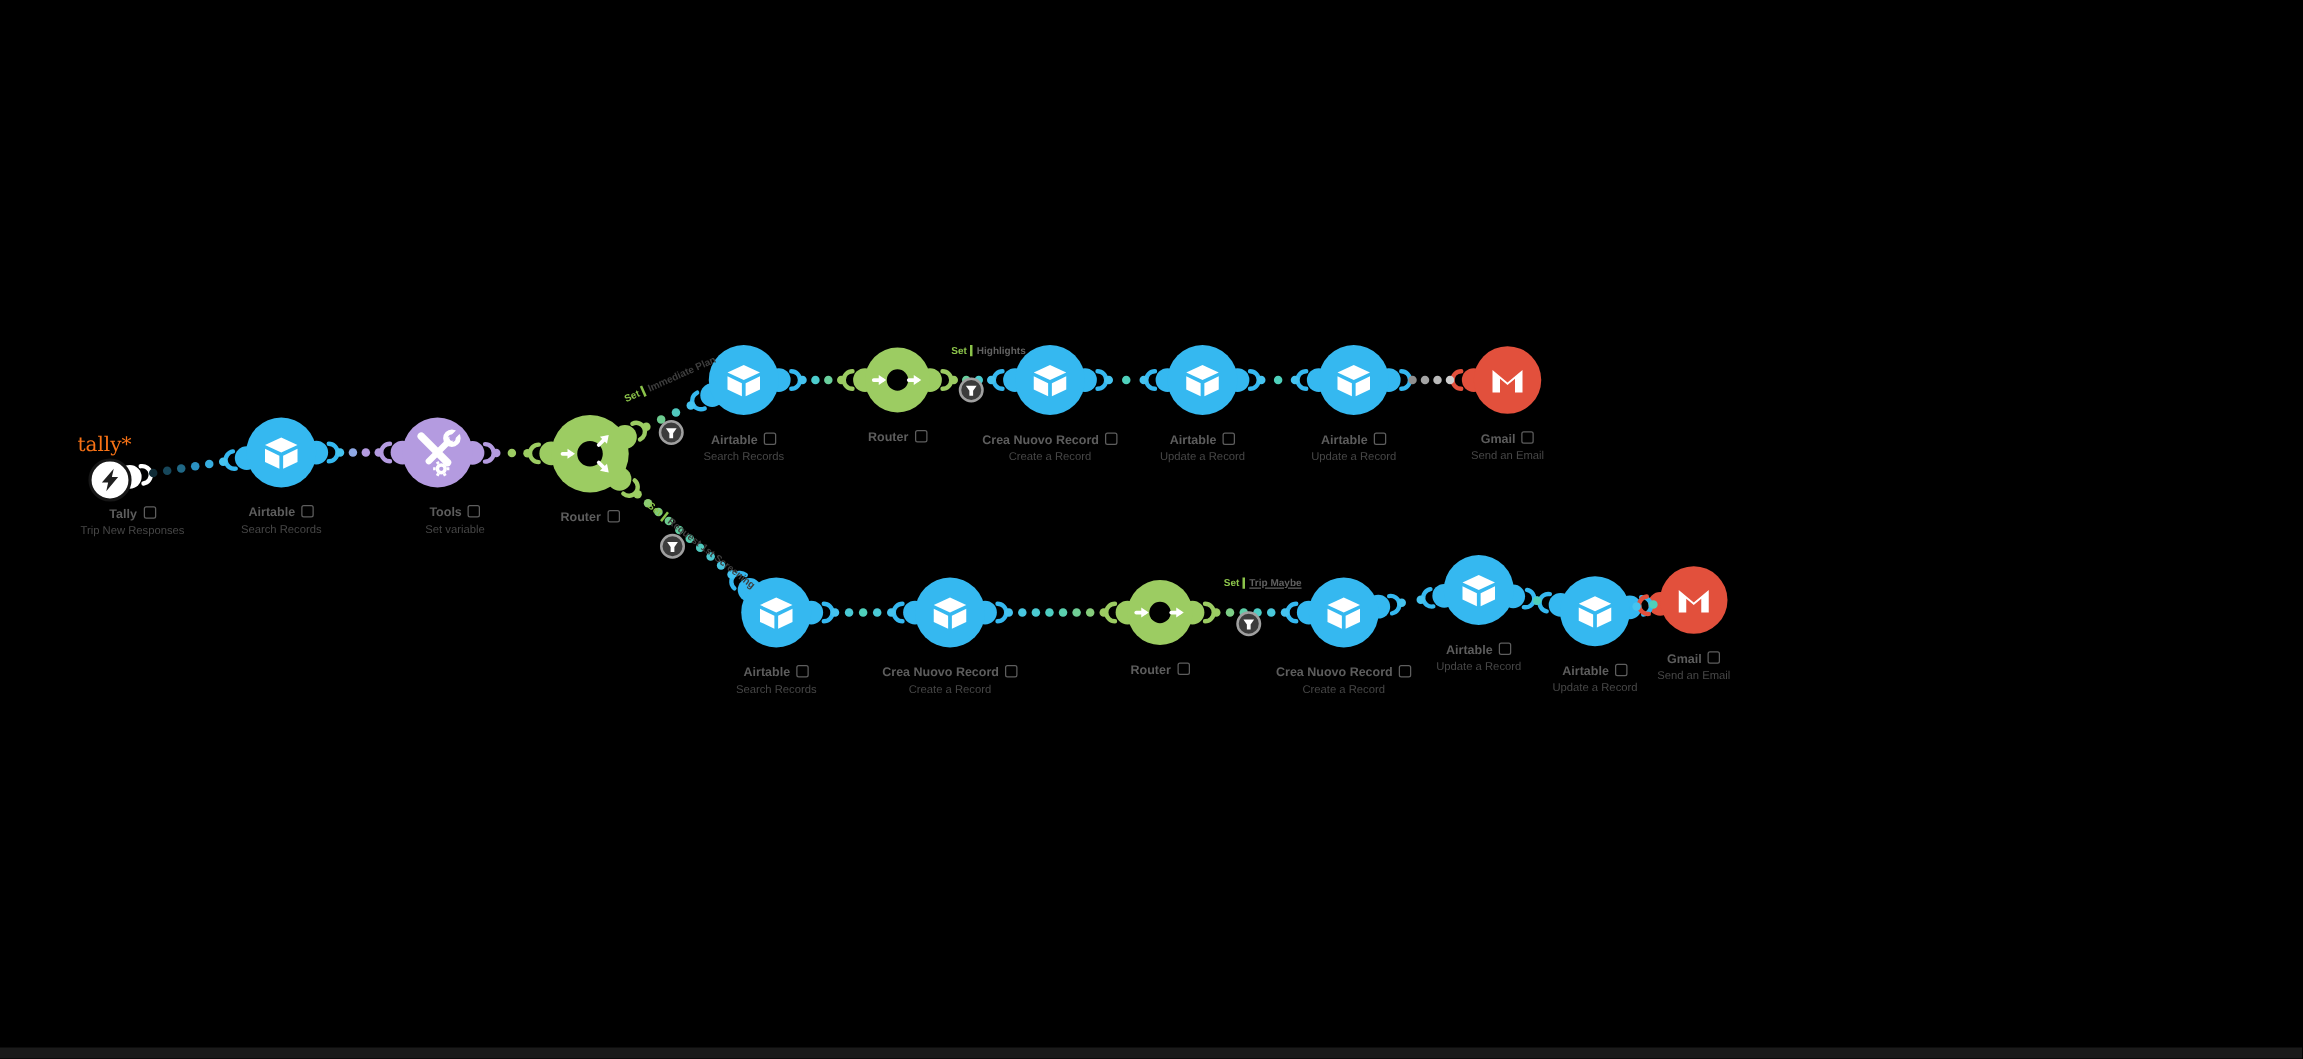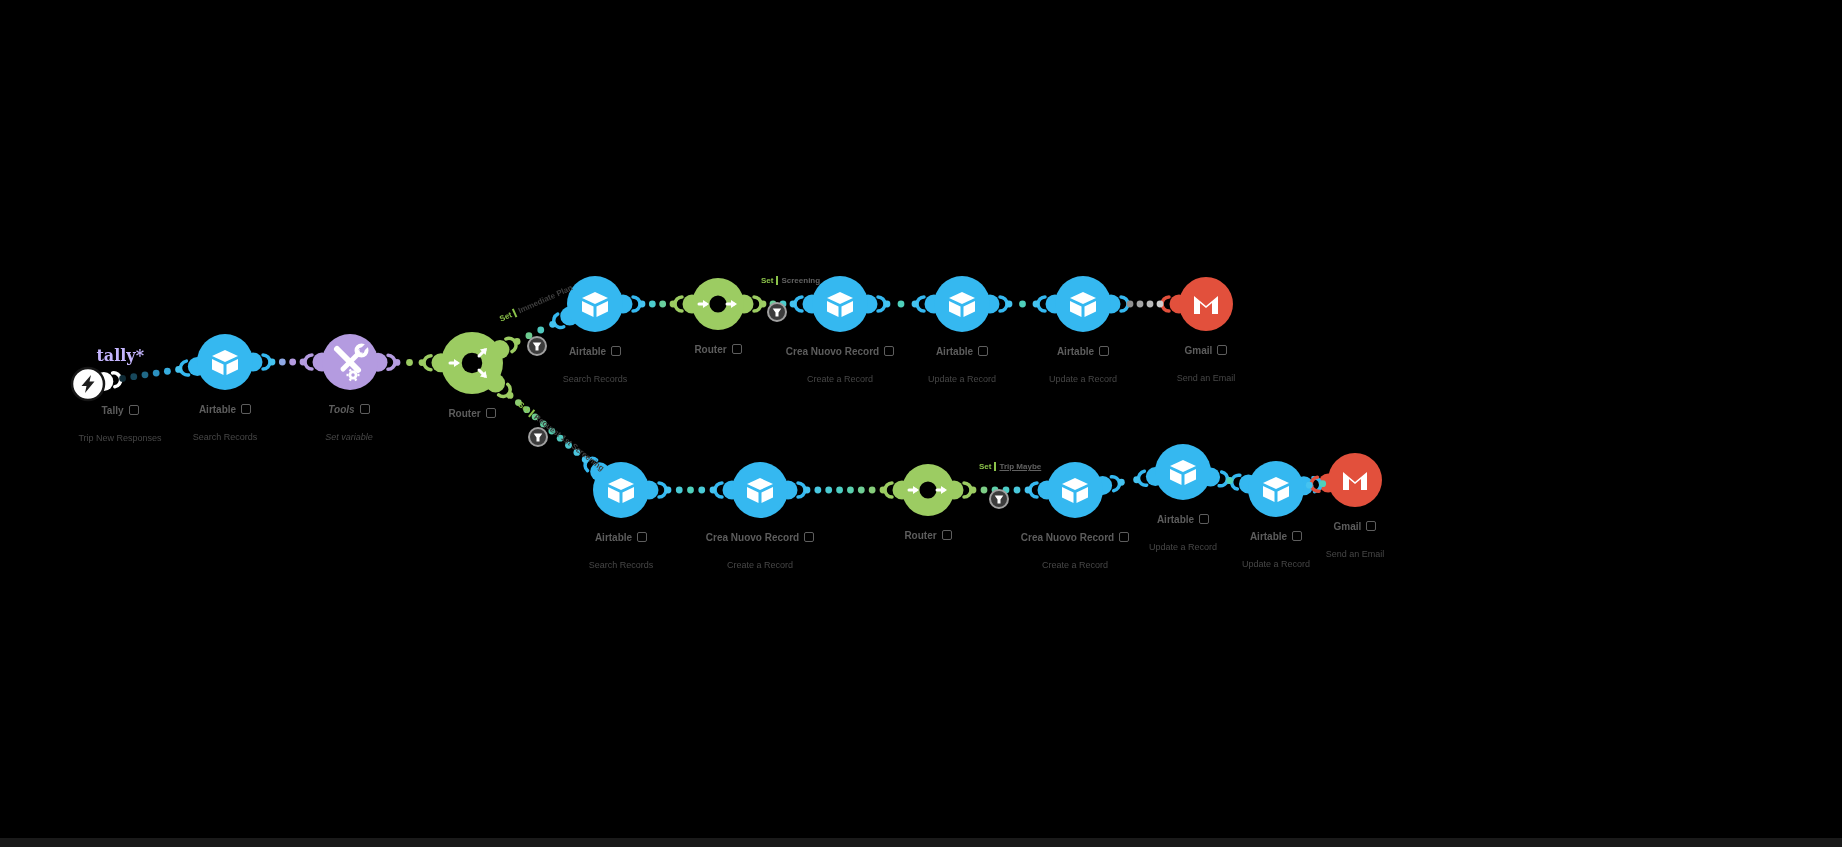--- a/index.html
+++ b/index.html
@@ -2,25 +2,25 @@
 <html><head>
 <meta charset="utf-8">
 <style>
   html,body{margin:0;padding:0;background:#000;}
   .canvas{position:relative;width:1842px;height:847px;background:#000000;overflow:hidden;
           font-family:"Liberation Sans",sans-serif;}
   svg{position:absolute;left:0;top:0;}
   .labels{position:absolute;left:0;top:0;width:100%;height:100%;pointer-events:none;}
   .node-label{position:absolute;text-align:center;width:200px;line-height:1.15;}
   .node-title{font-size:10px;font-weight:bold;color:#5d5d5d;white-space:nowrap;}
-  .node-sub{font-size:9px;color:#474747;margin-top:16px;white-space:nowrap;}
+  .node-sub{font-size:9px;color:#474747;margin-top:1px;white-space:nowrap;}
   .cfg-square{display:inline-block;width:8px;height:8px;border:1.5px solid #5e5e5e;border-radius:2px;
               margin-left:5px;transform:translateY(1px);}
-  .brand{position:absolute;left:62px;top:346px;width:82px;text-align:right;
-         font-family:"DejaVu Serif",serif;font-weight:bold;font-size:16px;color:#c4b5fd;}
+  .brand{position:absolute;left:62px;top:346px;width:82px;text-align:left;
+         font-family:"DejaVu Serif",serif;font-weight:normal;font-size:16px;color:#f97316;}
   .filter-label{position:absolute;display:flex;align-items:center;gap:3px;white-space:nowrap;
                 transform-origin:left center;pointer-events:auto;}
   .filter-set{font-size:8px;font-weight:bold;color:#8bc34a;}
   .filter-bar{width:2px;height:9px;background:#8bc34a;}
   .filter-text{font-size:8px;font-weight:bold;}
   .bottom-bar{position:absolute;left:0;bottom:0;width:100%;height:9px;background:#1a1a1a;}
 </style>
 </head>
 <body>
 
@@ -349,29 +349,29 @@
       <g transform="translate(777,312)">
         <circle cx="0" cy="0" r="9" fill="#3c3c3c" stroke="#a0a0a0" stroke-width="2"></circle>
         <path d="M -4.3 -3.5 L 4.3 -3.5 L 1.5 0.5 L 1.5 4.5 L -1.5 4.5 L -1.5 0.5 Z" fill="#fff"></path>
       </g>
       <g transform="translate(999,499)">
         <circle cx="0" cy="0" r="9" fill="#3c3c3c" stroke="#a0a0a0" stroke-width="2"></circle>
         <path d="M -4.3 -3.5 L 4.3 -3.5 L 1.5 0.5 L 1.5 4.5 L -1.5 4.5 L -1.5 0.5 Z" fill="#fff"></path>
       </g>
     </svg>
   <div class="labels" id="labels">
-      <div class="node-label" style="left: 20px; top: 404px;">
+      <div class="node-label" style="left: 6px; top: 404px;">
         <div class="node-title"><span>Tally</span><span class="cfg-square"></span></div>
         <div class="node-sub">Trip New Responses</div>
       </div>
       <div class="node-label" style="left: 125px; top: 403px;">
         <div class="node-title"><span>Airtable</span><span class="cfg-square"></span></div>
         <div class="node-sub">Search Records</div>
       </div>
-      <div class="node-label" style="left: 249px; top: 403px; font-style: italic;">
+      <div class="node-label" style="left: 264px; top: 403px;">
         <div class="node-title"><span>Tools</span><span class="cfg-square"></span></div>
         <div class="node-sub">Set variable</div>
       </div>
       <div class="node-label" style="left: 372px; top: 407px;">
         <div class="node-title"><span>Router</span><span class="cfg-square"></span></div>
       </div>
       <div class="node-label" style="left: 495px; top: 345px;">
         <div class="node-title"><span>Airtable</span><span class="cfg-square"></span></div>
         <div class="node-sub">Search Records</div>
       </div>
@@ -427,21 +427,21 @@
         <span class="filter-text" style="color: rgb(63, 63, 63);">Immediate Plan</span>
       </div>
       <div class="filter-label" style="left: 519px; top: 399px; transform: rotate(38deg);">
         <span class="filter-set">Set</span>
         <span class="filter-bar"></span>
         <span class="filter-text" style="color: rgb(63, 63, 63);">Request 1st Screening</span>
       </div>
       <div class="filter-label" style="left: 761px; top: 276px; transform: rotate(0deg);">
         <span class="filter-set">Set</span>
         <span class="filter-bar"></span>
-        <span class="filter-text" style="color: rgb(97, 97, 97);">Screening</span>
+        <span class="filter-text" style="color: rgb(97, 97, 97);">Highlights</span>
       </div>
       <div class="filter-label" style="left: 979px; top: 462px; transform: rotate(0deg);">
         <span class="filter-set">Set</span>
         <span class="filter-bar"></span>
         <span class="filter-text" style="color: rgb(97, 97, 97); text-decoration: underline;">Trip Maybe</span>
       </div>
     </div>
   <div class="brand">tally*</div>
   <div class="bottom-bar"></div>
 </div>

